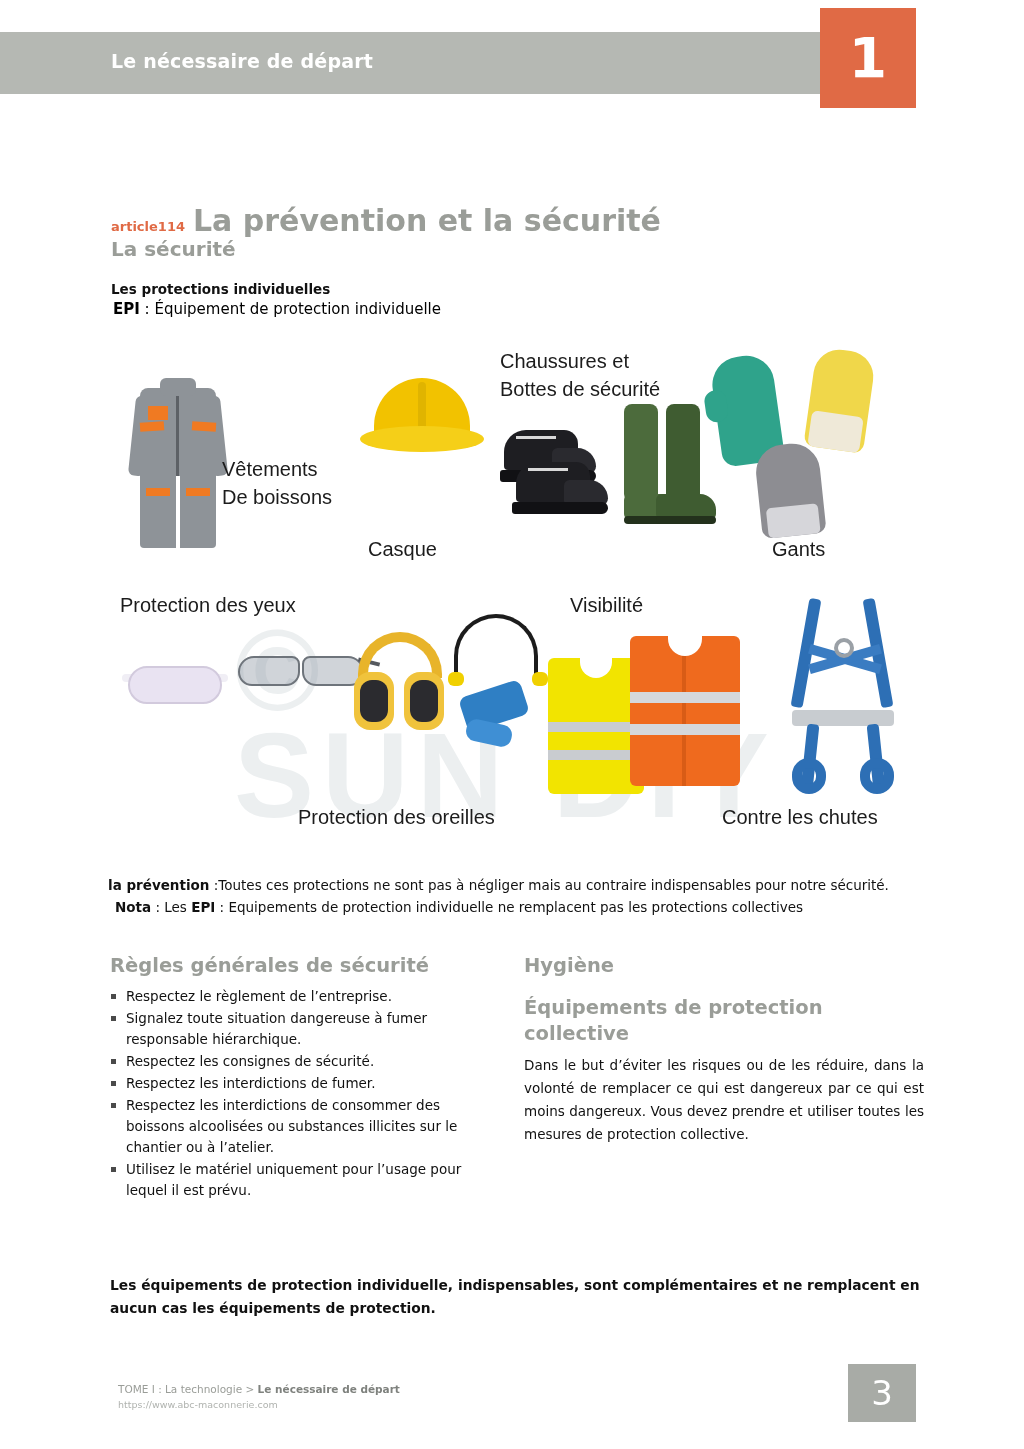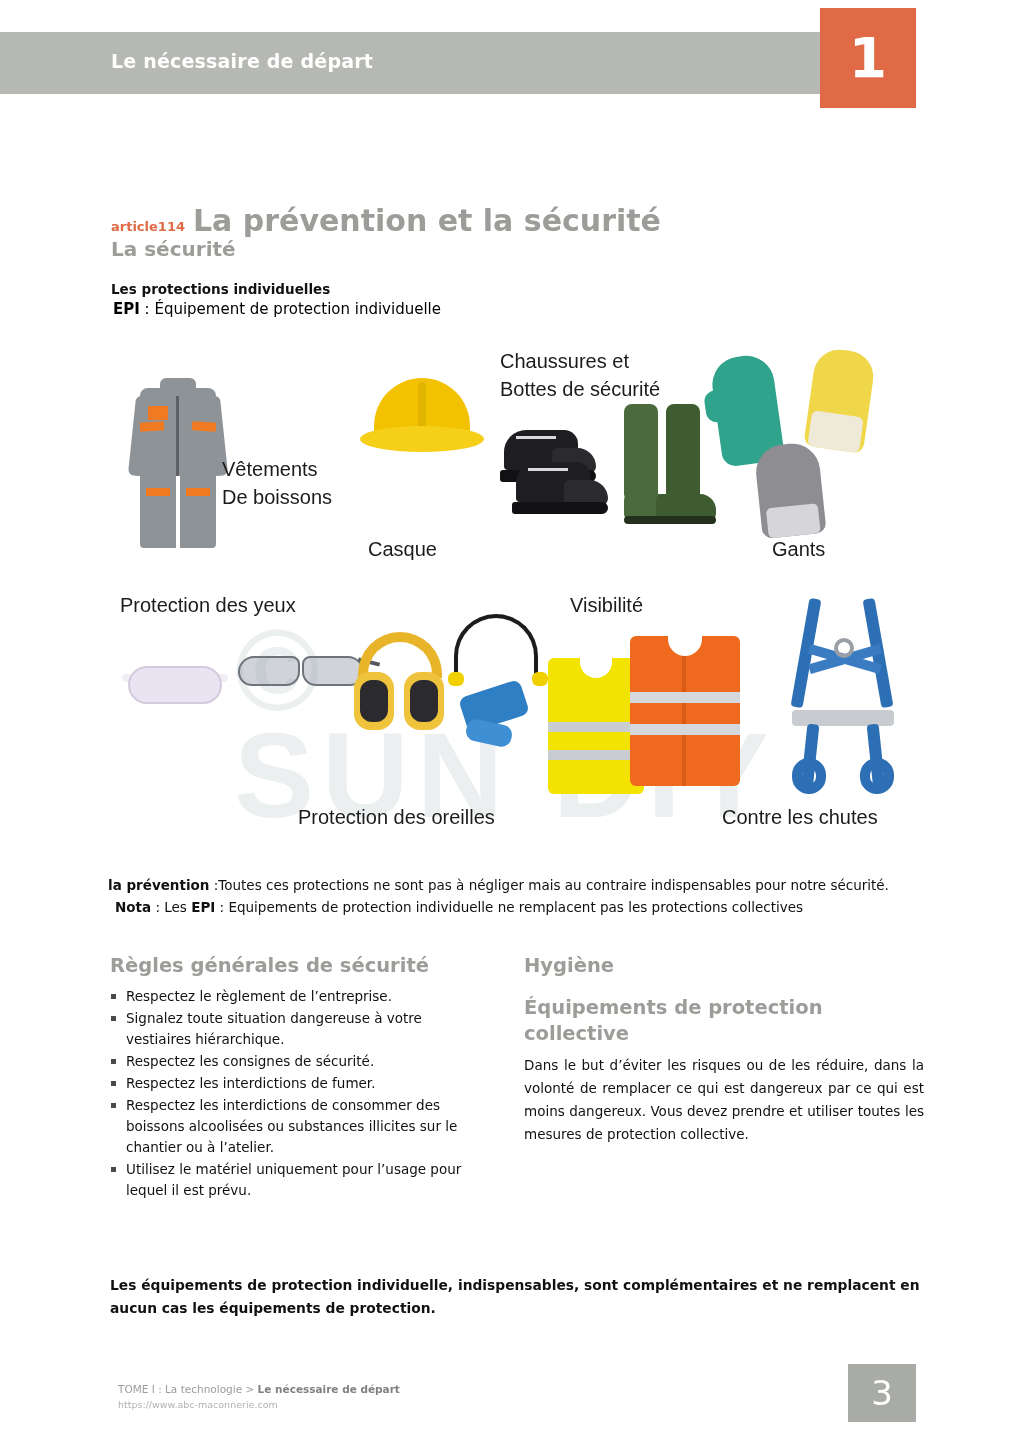--- a/index.html
+++ b/index.html
@@ -458,21 +458,21 @@
   <b>la prévention</b><span> :Toutes ces protections ne sont pas à négliger mais au contraire indispensables pour notre sécurité.</span>
 </div>
 <div class="para-nota">
   <b>Nota</b><span> : Les </span><b>EPI</b><span> : Equipements de protection individuelle ne remplacent pas les protections collectives</span>
 </div>
 
 <div class="col-left">
   <div class="colhead">Règles générales de sécurité</div>
   <ul class="bullets">
     <li>Respectez le règlement de l’entreprise.</li>
-    <li>Signalez toute situation dangereuse à votre vestiaires hiérarchique.</li>
+    <li>Signalez toute situation dangereuse à fumer responsable hiérarchique.</li>
     <li>Respectez les consignes de sécurité.</li>
     <li>Respectez les interdictions de fumer.</li>
     <li>Respectez les interdictions de consommer des boissons alcoolisées ou substances illicites sur le chantier ou à l’atelier.</li>
     <li>Utilisez le matériel uniquement pour l’usage pour lequel il est prévu.</li>
   </ul>
 </div>
 
 <div class="col-right">
   <div class="colhead">Hygiène</div>
   <div class="colhead epc-head">Équipements de protection collective</div>

